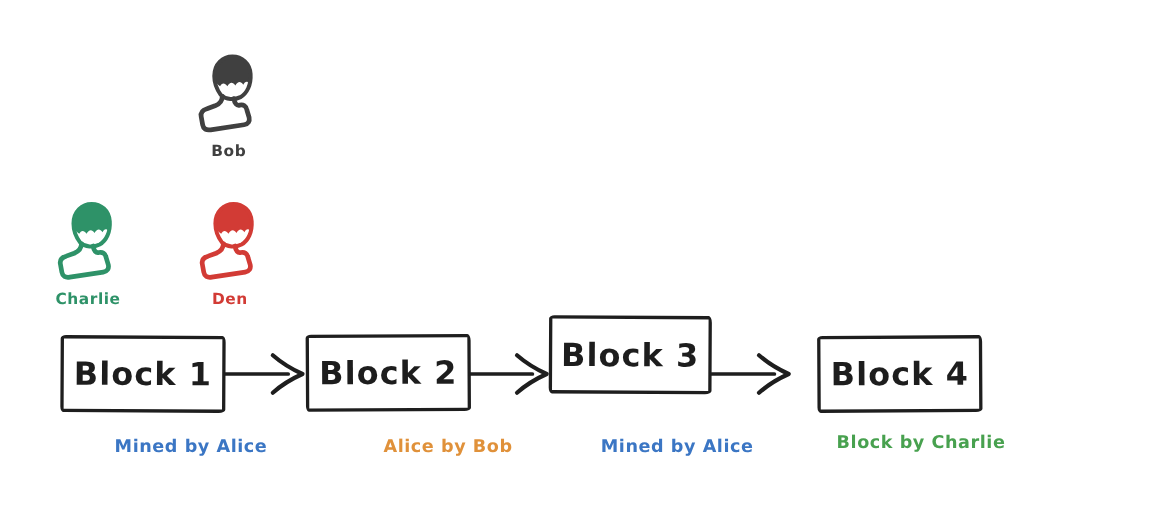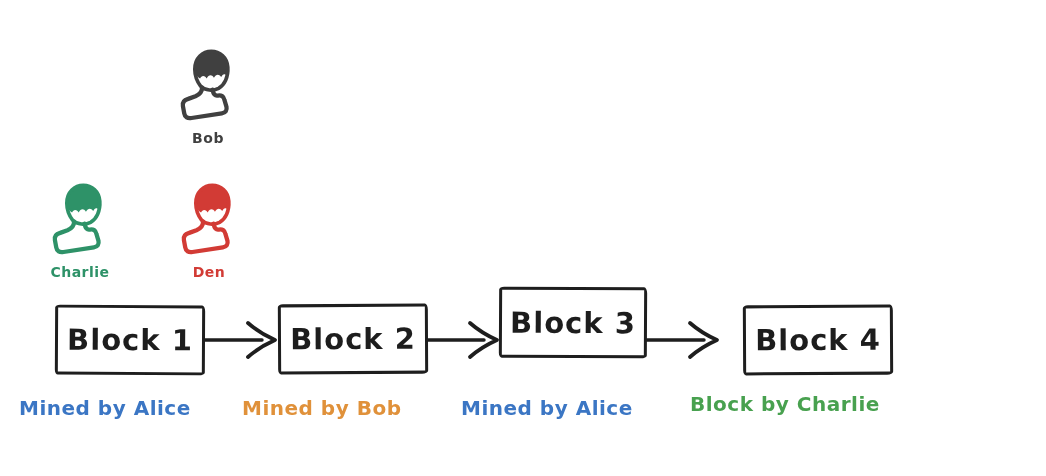--- a/index.html
+++ b/index.html
@@ -38,22 +38,22 @@
     box-sizing: border-box;
   }
   .block.r1 { transform: rotate(0.3deg); }
   .block.r2 { transform: rotate(-0.3deg); }
   
   .chain-arrow { position: absolute; width: 78px; height: 48px; }
   
   .caption {
     position: absolute;
     width: 224px;
-    text-align: left;
-    font-size: 20px;
+    text-align: right;
+    font-size: 16px;
     font-weight: bold;
     letter-spacing: 0.5px;
     white-space: nowrap;
   }
 </style>
 </head>
 <body>
 
 <div class="canvas">
 
@@ -97,17 +97,17 @@
   <svg class="chain-arrow" style="left:426px; top:316px;" viewBox="0 0 78 48" aria-hidden="true">
     <path d="M1 24 L58 24" stroke="#1e1e1e" stroke-width="3.4" fill="none" stroke-linecap="round"></path>
     <path d="M44 7 C52 14 62 20 71 24 C62 28 52 34 44 41" stroke="#1e1e1e" stroke-width="3.8" fill="none" stroke-linecap="round" stroke-linejoin="round"></path>
   </svg>
   <svg class="chain-arrow" style="left:646px; top:316px;" viewBox="0 0 78 48" aria-hidden="true">
     <path d="M1 24 L58 24" stroke="#1e1e1e" stroke-width="3.4" fill="none" stroke-linecap="round"></path>
     <path d="M44 7 C52 14 62 20 71 24 C62 28 52 34 44 41" stroke="#1e1e1e" stroke-width="3.8" fill="none" stroke-linecap="round" stroke-linejoin="round"></path>
   </svg>
 
   <div class="caption" style="left: 19px; top: 396px; color: rgb(59, 118, 196);">Mined by Alice</div>
-  <div class="caption" style="left: 242px; top: 396px; color: rgb(224, 145, 58);">Mined by Bob</div>
+  <div class="caption" style="left: 242px; top: 396px; color: rgb(224, 145, 58);">Alice by Bob</div>
   <div class="caption" style="left: 461px; top: 396px; color: rgb(59, 118, 196);">Mined by Alice</div>
   <div class="caption" style="left: 690px; top: 392px; color: rgb(72, 161, 79);">Block by Charlie</div>
 
 </div>
 
 </body></html>

